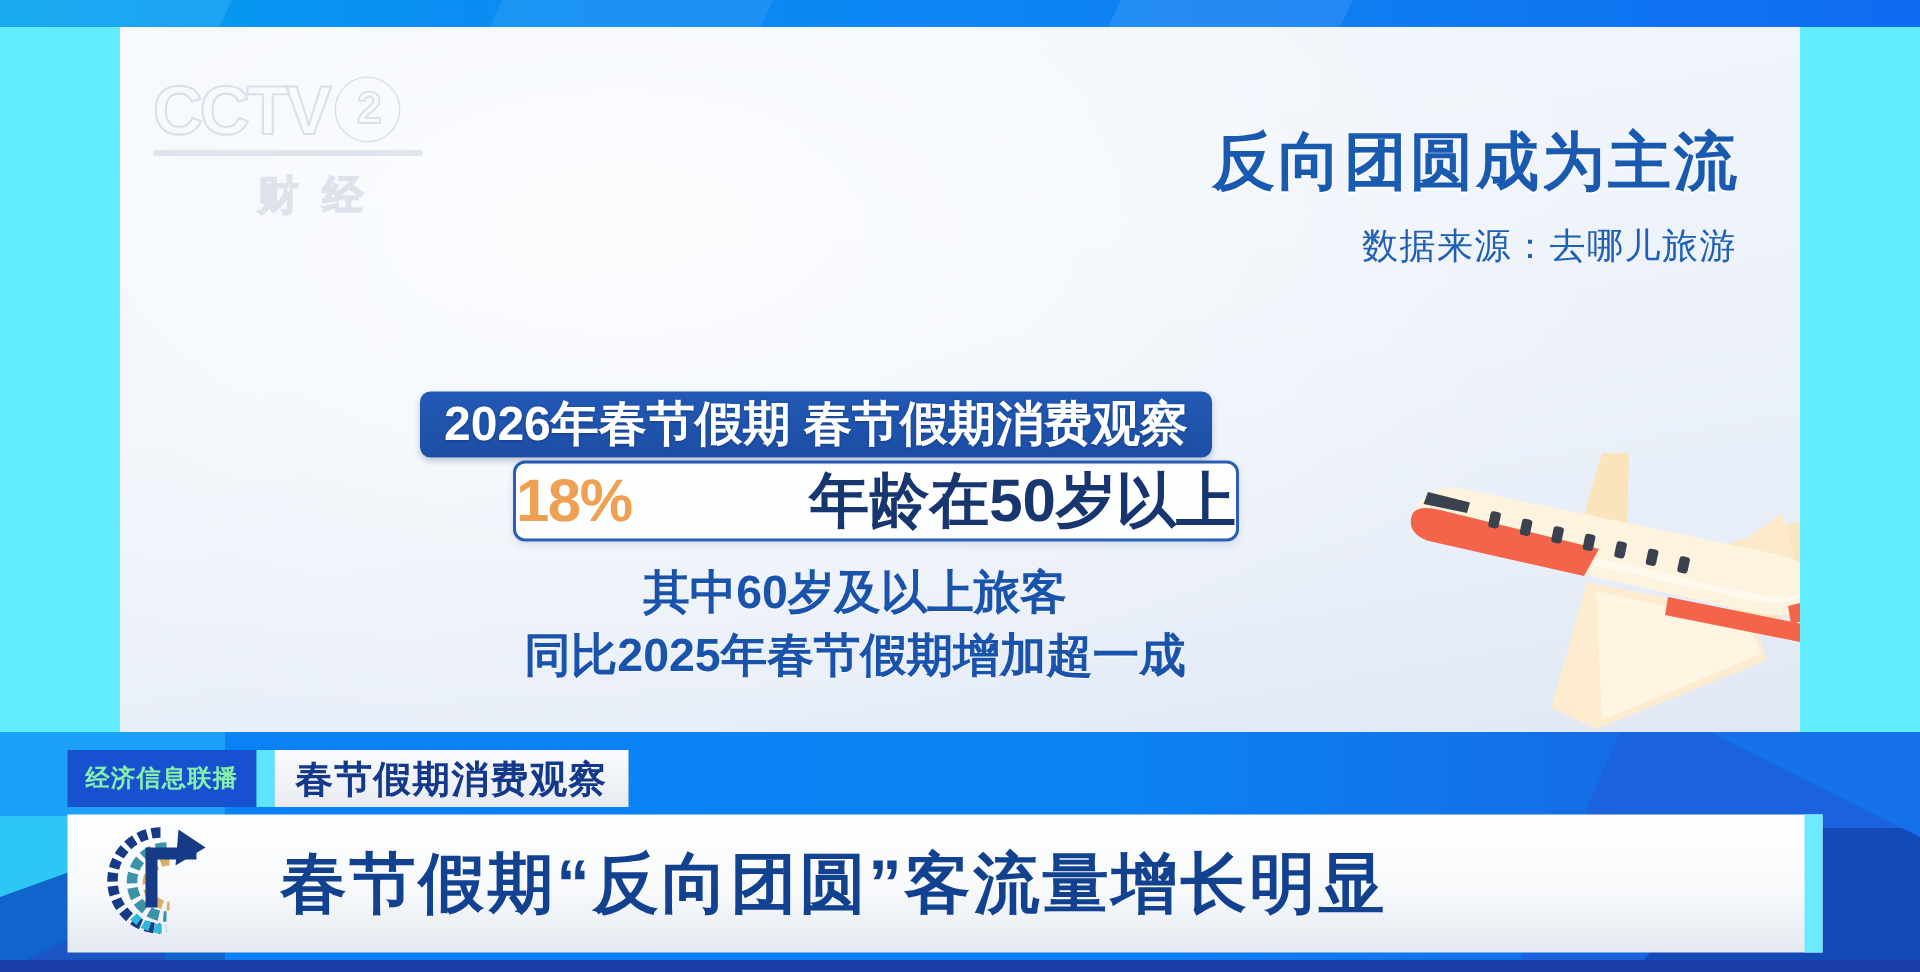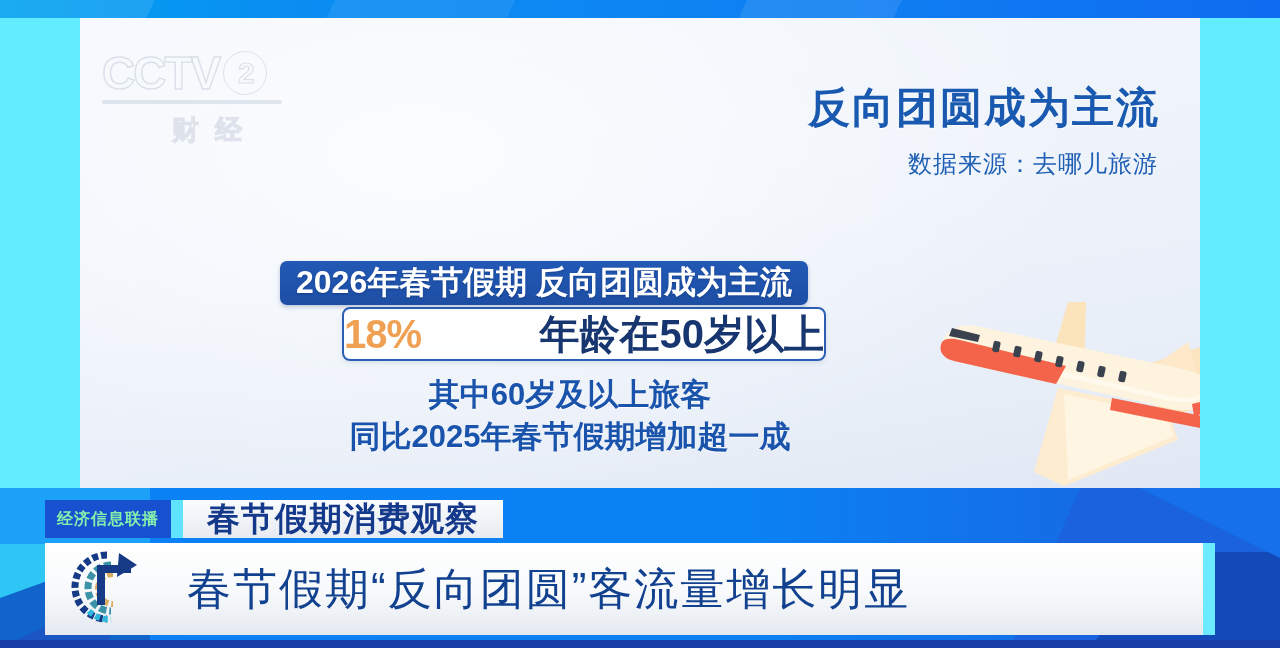--- a/index.html
+++ b/index.html
@@ -243,23 +243,23 @@
     font-size: 16px;
     font-weight: bold;
     padding: 0 12px;
     display: flex; align-items: center;
     letter-spacing: 1px;
   }
   .tag-gap { width: 12px; background: #5fe4ff; }
   .tag-secondary {
     background: linear-gradient(180deg,#fafcfe 0%, #e7ebf1 100%);
     color: #14388a;
-    font-size: 33px;
-    font-weight: bold;
-    padding: 0 24px;
+    font-size: 25px;
+    font-weight: bold;
+    padding: 0 14px;
     display: flex; align-items: center;
     letter-spacing: 1px;
   }
 
   
   .headline-bar {
     position: absolute;
     left: 45px; top: 543px;
     width: 1170px; height: 92px;
     background: linear-gradient(180deg,#ffffff 0%, #f7f9fb 55%, #e4e9f0 100%);
@@ -278,21 +278,21 @@
     width: 92px; height: 92px;
     margin-left: 16px;
     flex: 0 0 auto;
   }
   .headline-text {
     font-size: 44px;
     color: #12418f;
     letter-spacing: 2px;
     margin-left: 34px;
     white-space: nowrap;
-    font-weight: normal;
+    font-weight: bold;
   }
   .bottom-rule {
     position: absolute;
     left: 0; top: 640px;
     width: 1280px; height: 8px;
     background: #1a3fa8;
     z-index: 8;
   }
 </style>
 </head>
@@ -313,21 +313,21 @@
         <span class="cctv-num">2</span>
       </div>
       <div class="cctv-bar"></div>
       <div class="cctv-sub">财经</div>
     </div>
 
     <div class="lead-title">反向团圆成为主流</div>
     <div class="lead-source">数据来源：去哪儿旅游</div>
 
     <div class="blue-banner">
-      <span>2026年春节假期 反向团圆成为主流</span>
+      <span>2026年春节假期 春节假期消费观察</span>
     </div>
 
     <div class="stat-box">
       <span class="stat-pct">18%</span>
       <span class="stat-label">年龄在50岁以上</span>
     </div>
 
     <div class="detail-lines">
       <div>其中60岁及以上旅客</div>
       <div>同比2025年春节假期增加超一成</div>

